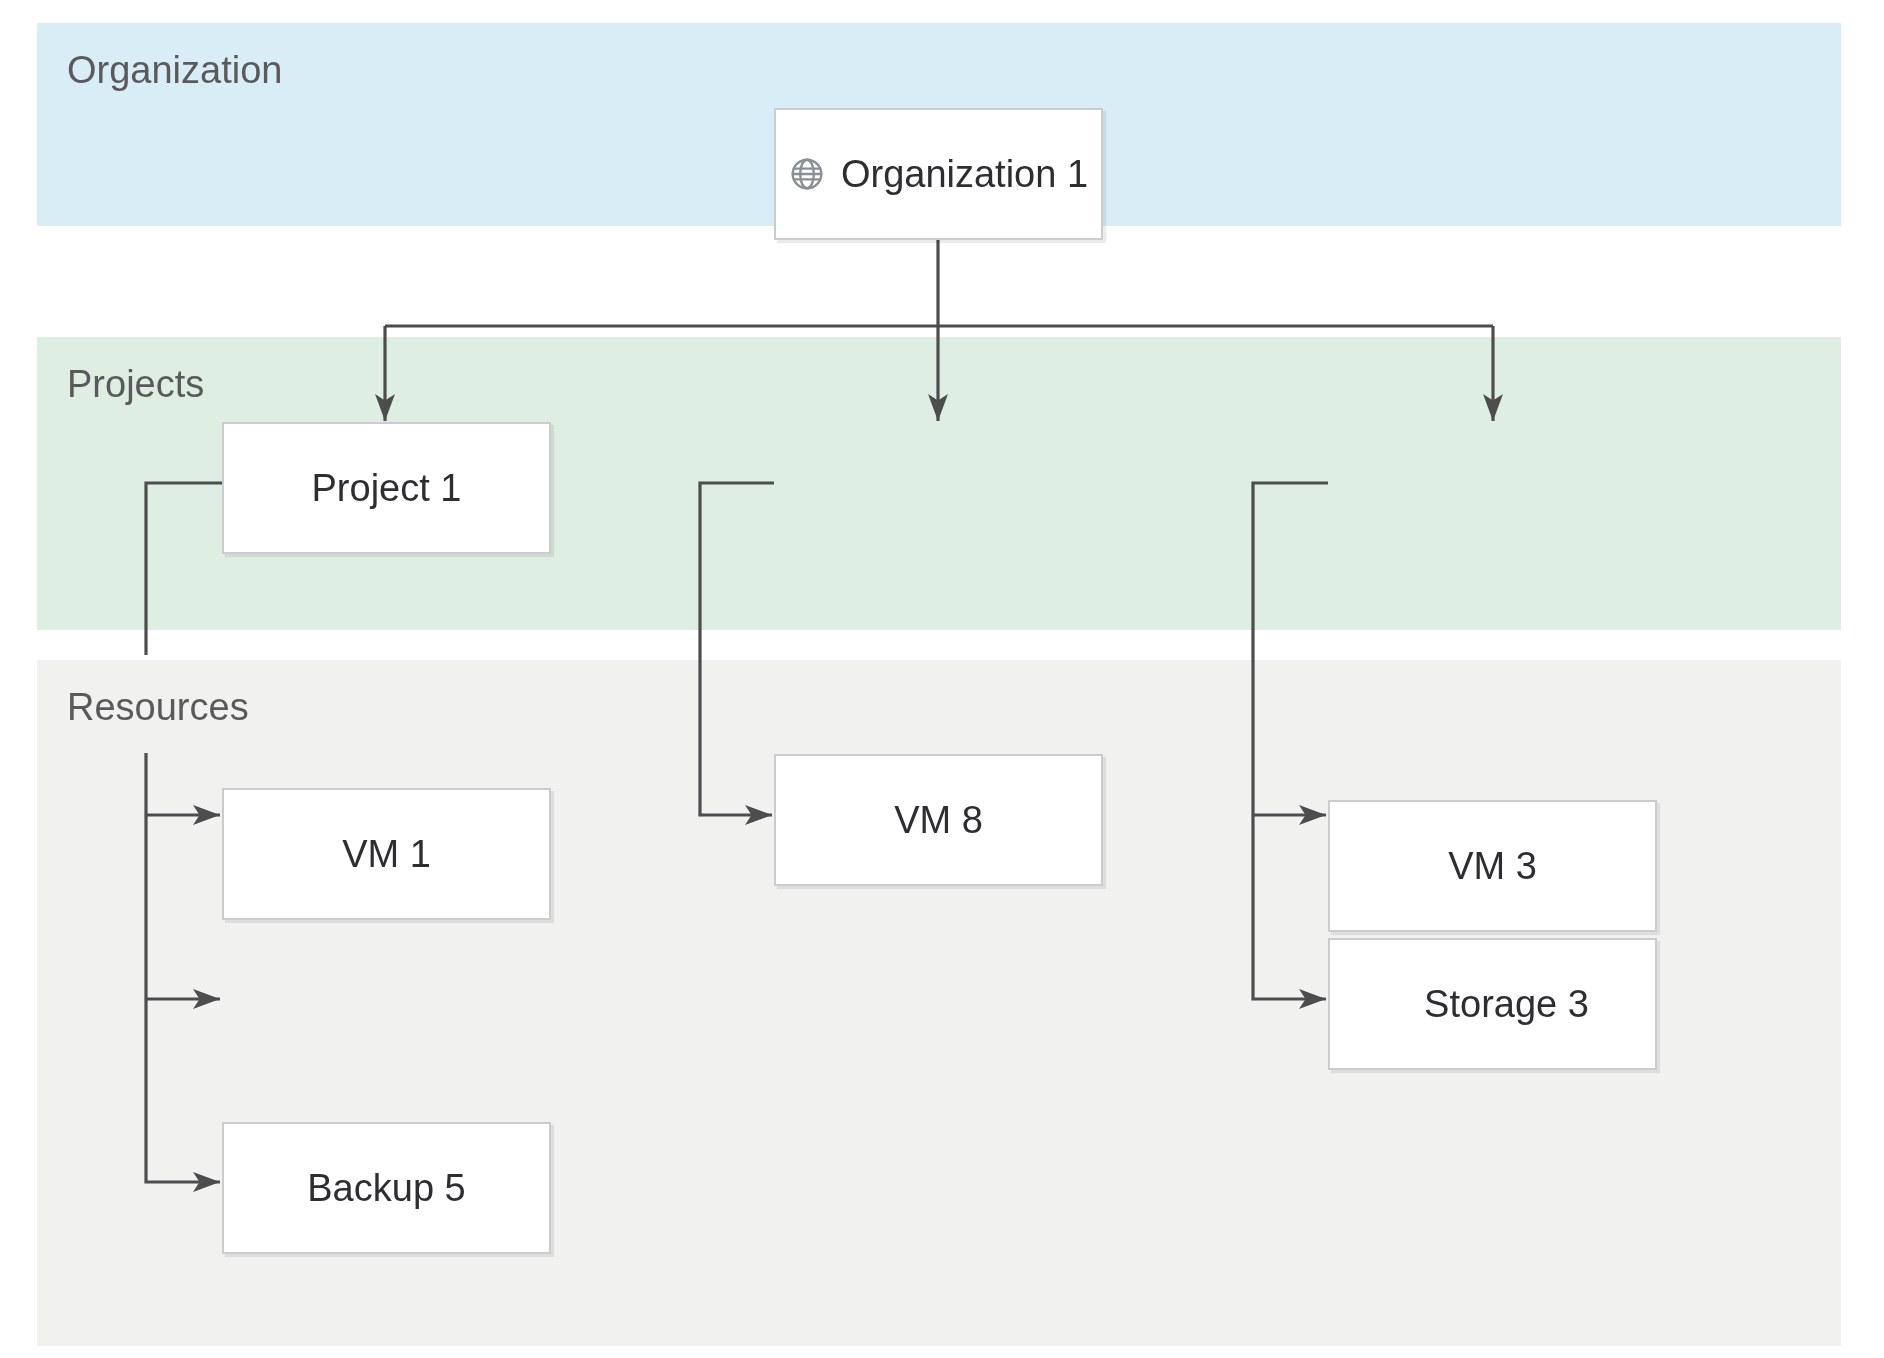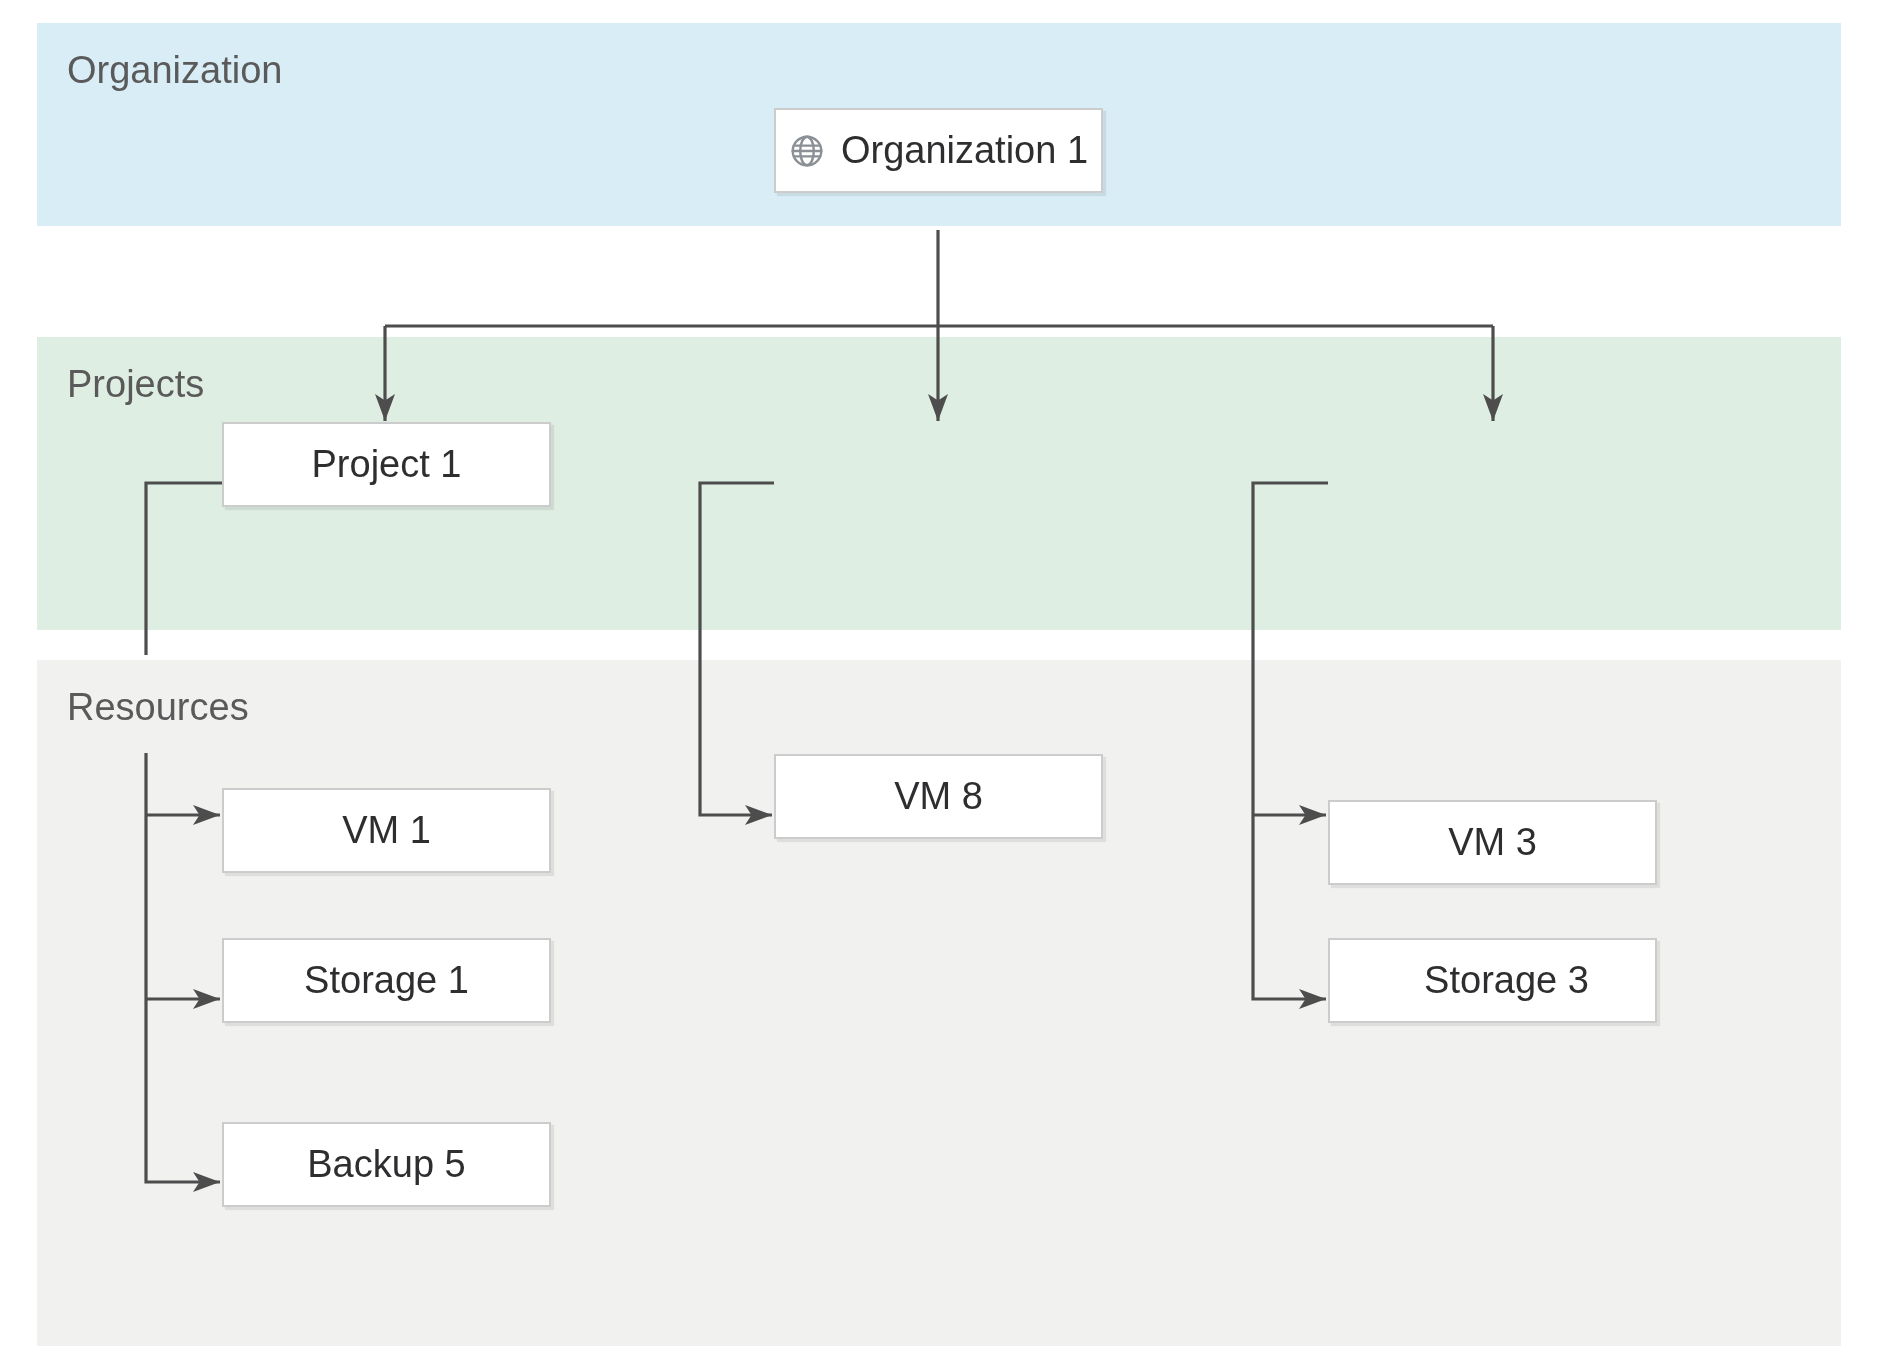--- a/index.html
+++ b/index.html
@@ -17,21 +17,21 @@
   .band-label{
     position:absolute;left:30px;top:26px;
     font-size:38px;line-height:1.15;
     color:var(--band-label-color,#5a5a5a);
     white-space:nowrap;
   }
   .connectors{position:absolute;left:0;top:0;width:1884px;height:1358px;pointer-events:none;}
   .connectors path.edge{stroke:var(--connector-color,#4d4d4d);stroke-width:3.2;fill:none;}
   .connectors .arrowhead{fill:var(--connector-color,#4d4d4d);stroke:none;}
   .node{
-    position:absolute;width:329px;height:85px;box-sizing:border-box;
+    position:absolute;width:329px;height:132px;box-sizing:border-box;
     background:var(--box-bg,#fff);
     border:2px solid var(--box-border-color,#ccc);
     box-shadow:3px 3px 1px rgba(0,0,0,0.08);
     display:flex;align-items:center;justify-content:center;gap:16px;
     font-size:38px;color:var(--box-label-color,#2e2e30);
     white-space:nowrap;
   }
   .node-icon{
     display:inline-flex;align-items:center;justify-content:center;
     color:var(--icon-color,#8a9096);
@@ -96,23 +96,20 @@
   <div class="node" style="left:222px;top:788px;align-items:center;">
     <span>VM 1</span>
   </div>
   <div class="node" style="left:774px;top:754px;">
     <span>VM 8</span>
   </div>
   <div class="node" style="left:1328px;top:754px;margin-top:46px;">
     <span>VM 3</span>
   </div>
 
-  <div class="node" style="left:222px;top:938px;">
-    <span>Storage 1</span>
-  </div>
   <div class="node" style="left:1328px;top:938px;padding-left:28px;">
     <span>Storage 3</span>
   </div>
 
   <div class="node" style="left:222px;top:1122px;">
     <span>Backup 5</span>
   </div>
 
 </div>
 

